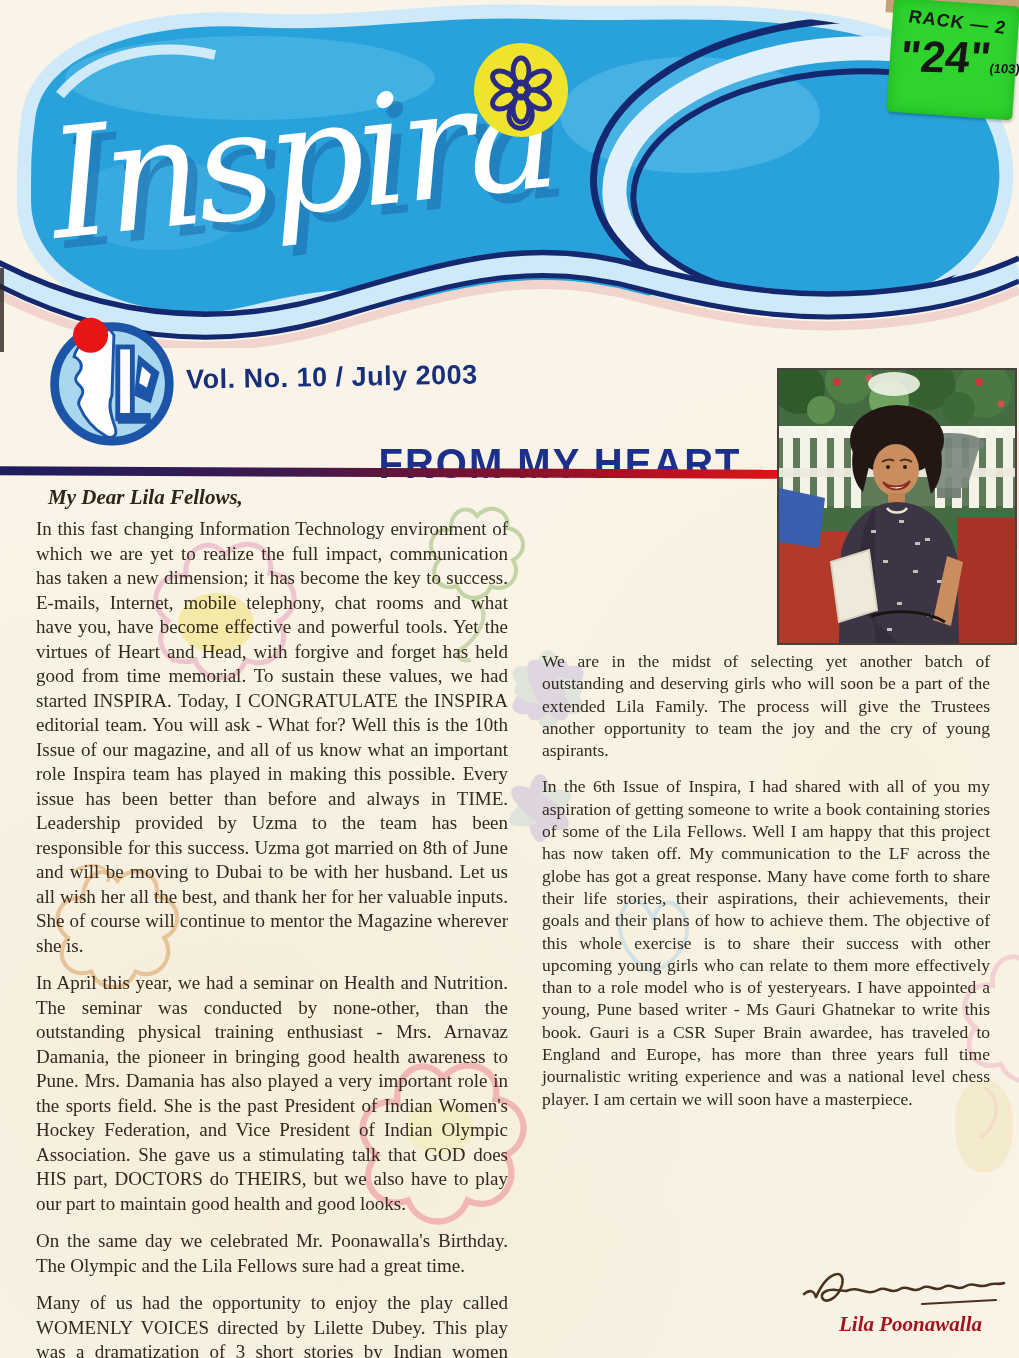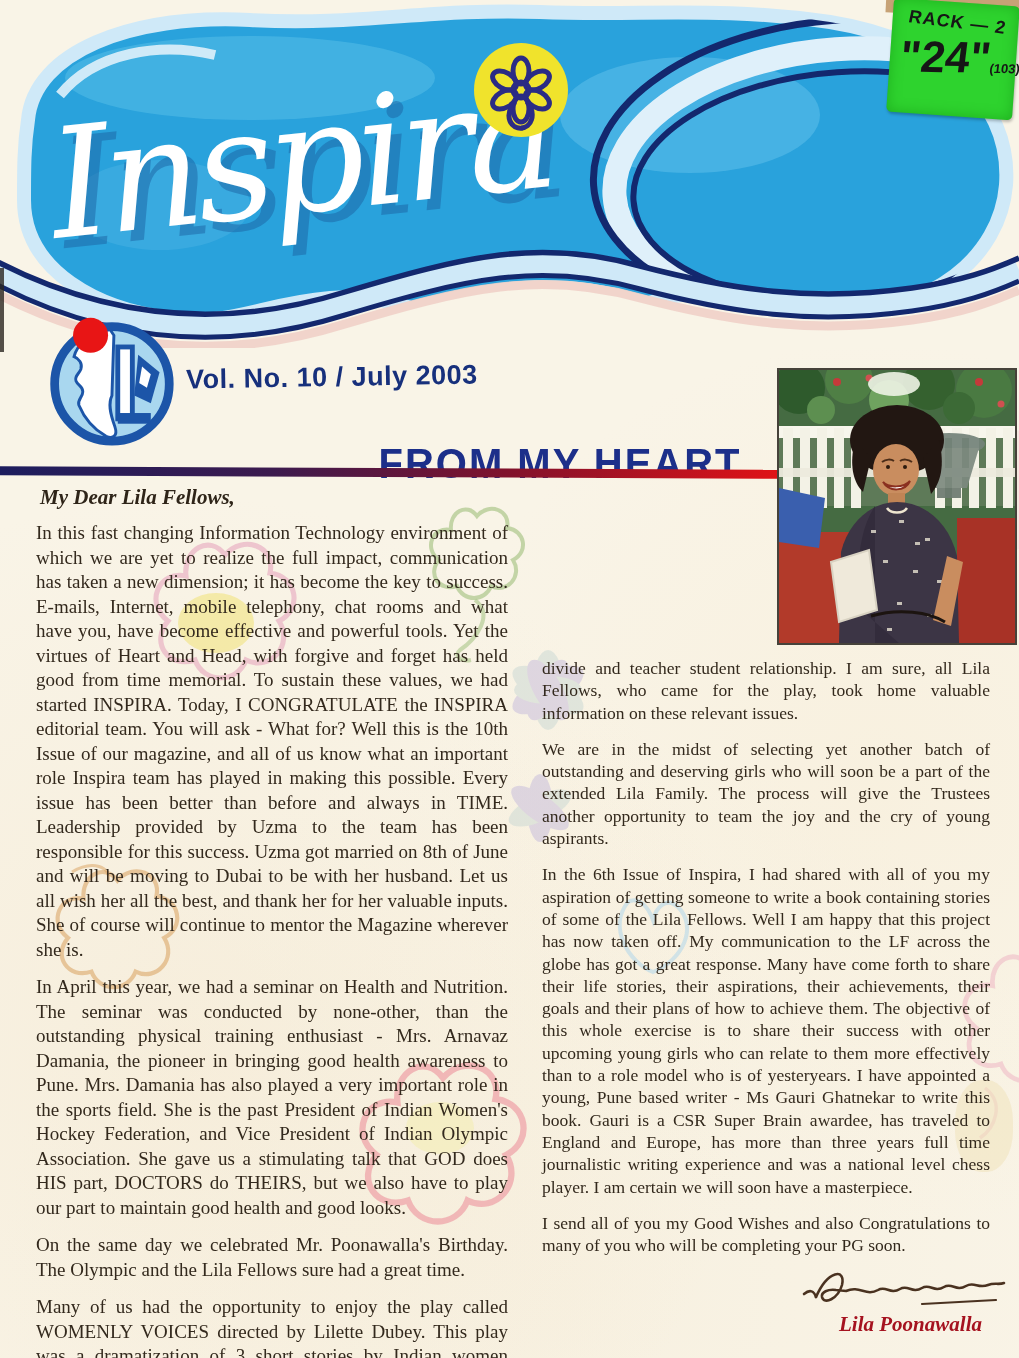--- a/index.html
+++ b/index.html
@@ -37,23 +37,23 @@
   .rule{position:absolute;left:0;top:468px;width:779px;height:9px;z-index:2;transform:rotate(.25deg);
     background:linear-gradient(90deg,#1d1d5e 0%,#3c1a4e 35%,#80122c 65%,#e01317 100%);}
   .scan-edge{position:absolute;left:0;top:268px;width:4px;height:84px;background:#2a2620;z-index:4;opacity:.8;}
   
   .photo{position:absolute;left:777px;top:368px;width:236px;height:273px;z-index:2;
     border:2px solid #46423a;box-shadow:0 0 0 1px #9a968c inset;background:#456b42;}
   
   .col{position:absolute;z-index:2;color:#33291d;}
   .col-left{left:36px;top:484px;width:472px;}
   .col-right{left:542px;top:646px;width:448px;}
-  .col p.body{margin:11px 0 13px;font-size:19px;line-height:24.5px;text-align:justify;}
+  .col p.body{margin:4px 0 13px;font-size:19px;line-height:24.5px;text-align:justify;}
   .col-right p.body{font-size:17.5px;line-height:22.3px;margin-bottom:14px;}
-  .salutation{margin:0 4px 7px;font-style:italic;font-weight:700;font-size:21px;line-height:26px;color:#2e2418;}
+  .salutation{margin:0 12px 7px;font-style:italic;font-weight:700;font-size:21px;line-height:26px;color:#2e2418;}
   .closing{margin-top:0;font-size:18px;}
   
   .sig-script{position:absolute;left:800px;top:1260px;width:215px;height:56px;z-index:3;}
   .sig-name{position:absolute;left:808px;top:1312px;width:205px;z-index:3;text-align:center;
     font:italic 700 21px "Liberation Serif",serif;color:#a5121f;}
   
   .doodle{position:absolute;z-index:0;}
 </style>
 </head>
 <body>
@@ -253,24 +253,22 @@
 
   <div class="col col-left">
     <p class="salutation">My Dear Lila Fellows,</p>
     <p class="body">In this fast changing Information Technology environment of which we are yet to realize the full impact, communication has taken a new dimension; it has become the key to success. E-mails, Internet, mobile telephony, chat rooms and what have you, have become effective and powerful tools. Yet the virtues of Heart and Head, with forgive and forget has held good from time memorial. To sustain these values, we had started INSPIRA. Today, I CONGRATULATE the INSPIRA editorial team. You will ask - What for? Well this is the 10th Issue of our magazine, and all of us know what an important role Inspira team has played in making this possible. Every issue has been better than before and always in TIME. Leadership provided by Uzma to the team has been responsible for this success. Uzma got married on 8th of June and will be moving to Dubai to be with her husband. Let us all wish her all the best, and thank her for her valuable inputs. She of course will continue to mentor the Magazine wherever she is.</p>
     <p class="body">In April this year, we had a seminar on Health and Nutrition. The seminar was conducted by none-other, than the outstanding physical training enthusiast - Mrs. Arnavaz Damania, the pioneer in bringing good health awareness to Pune. Mrs. Damania has also played a very important role in the sports field. She is the past President of Indian Women's Hockey Federation, and Vice President of Indian Olympic Association. She gave us a stimulating talk that GOD does HIS part, DOCTORS do THEIRS, but we also have to play our part to maintain good health and good looks.</p>
     <p class="body">On the same day we celebrated Mr. Poonawalla's Birthday. The Olympic and the Lila Fellows sure had a great time.</p>
     <p class="body">Many of us had the opportunity to enjoy the play called WOMENLY VOICES directed by Lilette Dubey. This play was a dramatization of 3 short stories by Indian women authors on subjects as diverse as caste conflict, the urban rural</p>
   </div>
 
   <div class="col col-right">
-    <p class="body">divide and teacher student relationship. I am sure, all Lila Fellows, who came for the play, took home valuable information on these relevant issues.</p>
     <p class="body">We are in the midst of selecting yet another batch of outstanding and deserving girls who will soon be a part of the extended Lila Family. The process will give the Trustees another opportunity to team the joy and the cry of young aspirants.</p>
     <p class="body">In the 6th Issue of Inspira, I had shared with all of you my aspiration of getting someone to write a book containing stories of some of the Lila Fellows. Well I am happy that this project has now taken off. My communication to the LF across the globe has got a great response. Many have come forth to share their life stories, their aspirations, their achievements, their goals and their plans of how to achieve them. The objective of this whole exercise is to share their success with other upcoming young girls who can relate to them more effectively than to a role model who is of yesteryears. I have appointed a young, Pune based writer - Ms Gauri Ghatnekar to write this book. Gauri is a CSR Super Brain awardee, has traveled to England and Europe, has more than three years full time journalistic writing experience and was a national level chess player. I am certain we will soon have a masterpiece.</p>
-    <p class="body">I send all of you my Good Wishes and also Congratulations to many of you who will be completing your PG soon.</p>
   </div>
 
   <svg class="sig-script" viewBox="0 0 215 56">
     <g fill="none" stroke="#4a3220" stroke-width="2.6" stroke-linecap="round">
       <path d="M4,34 C10,29 14,31 16,37"></path>
       <path d="M16,37 C28,10 46,8 42,25 C38,39 24,45 22,37 C21,32 28,29 36,30 L46,31 C60,25 66,37 78,30 C86,25 90,35 100,29 C108,24 112,34 122,28 C130,23 134,33 144,27 C152,22 156,32 166,26 C174,21 178,29 188,25 C194,22.5 199,25 204,23"></path>
       <path d="M122,44 L196,40" stroke-width="2.2"></path>
     </g>
   </svg>
   <div class="sig-name">Lila Poonawalla</div>

